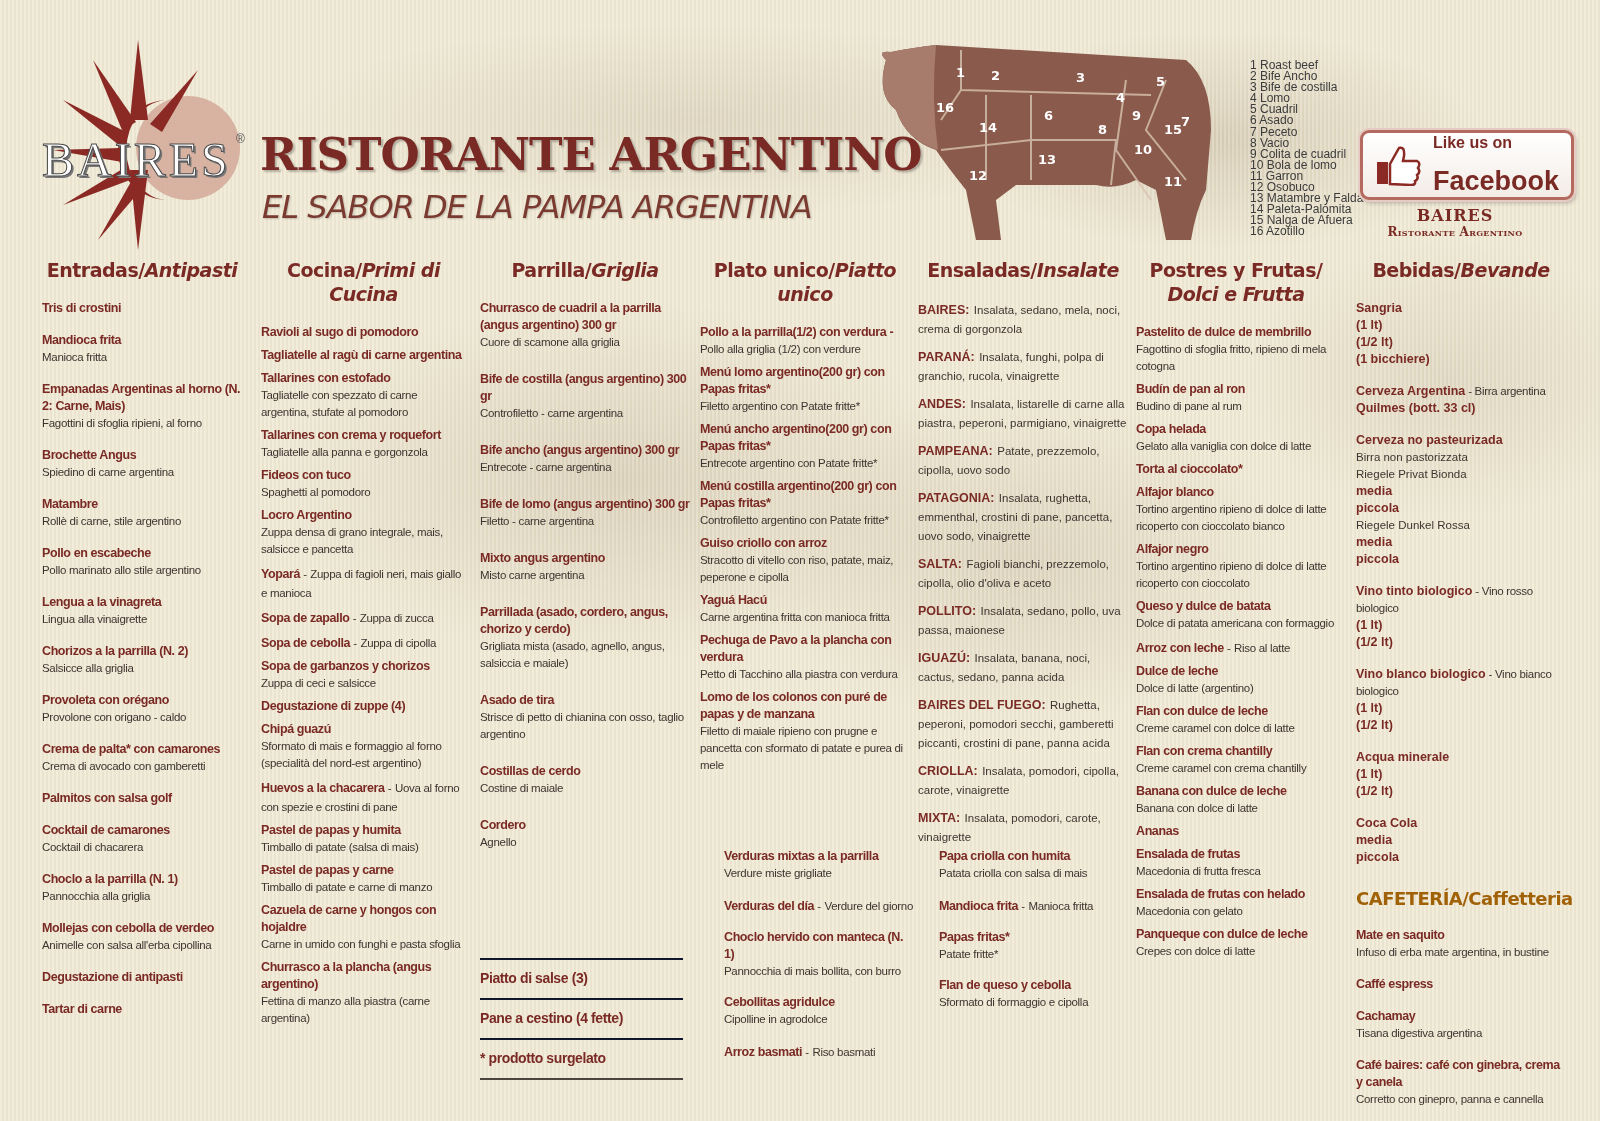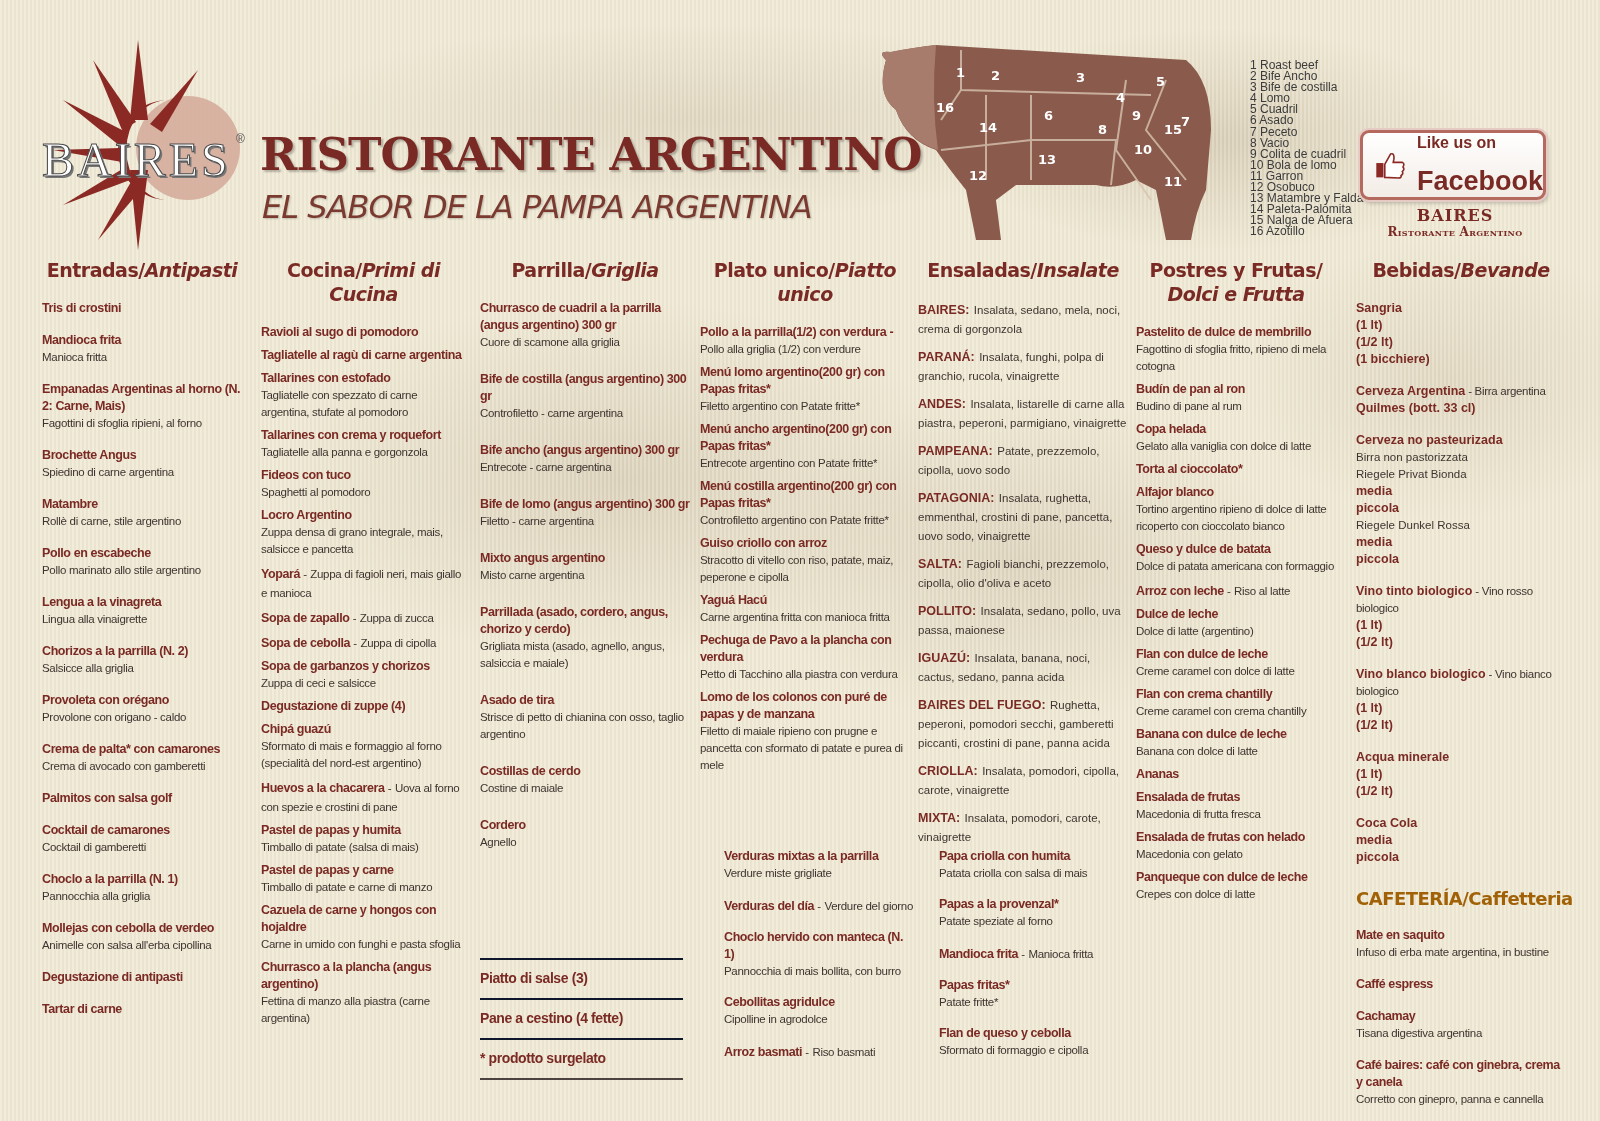--- a/index.html
+++ b/index.html
@@ -43,21 +43,21 @@
 
   
   .cow { left: 866px; top: 40px; width: 350px; height: 205px; }
   .cuts-legend {
     left: 1250px; top: 60px; font-size: 12px; line-height: 11.1px; color: #3b3b3b;
     font-family: "Liberation Sans", sans-serif;
   }
 
   
   .fb-box {
-    left: 1360px; top: 130px; width: 186px; height: 70px;
+    left: 1360px; top: 130px; width: 214px; height: 70px;
     border: 3px solid #b56a5f; border-radius: 9px;
     background: linear-gradient(#fff, #f3ece6);
     box-shadow: 0 0 0 2px #e6cbc4, 2px 3px 4px rgba(0,0,0,0.25);
     display: flex; align-items: center; padding-left: 12px;
   }
   .fb-thumb { width: 46px; height: 42px; }
   .fb-text { margin-left: 12px; color: #7a2a24; line-height: 1; }
   .fb-line1 { font-size: 16px; font-weight: bold; display: block; }
   .fb-line2 { font-size: 27px; font-weight: bold; display: block; margin-top: 17px; }
   .fb-brand { left: 1360px; top: 206px; width: 190px; text-align: center; color: #7a2a24; font-family: "DejaVu Serif", serif; font-weight: bold; }
@@ -239,21 +239,21 @@
       </div>
       <div class="item">
         <span class="name">Crema de palta* con camarones</span>
         <span class="desc">Crema di avocado con gamberetti</span>
       </div>
       <div class="item">
         <span class="name">Palmitos con salsa golf</span>
       </div>
       <div class="item">
         <span class="name">Cocktail de camarones</span>
-        <span class="desc">Cocktail di gamberetti</span>
+        <span class="desc">Cocktail di chacarera</span>
       </div>
       <div class="item">
         <span class="name">Choclo a la parrilla (N. 1)</span>
         <span class="desc">Pannocchia alla griglia</span>
       </div>
       <div class="item">
         <span class="name">Mollejas con cebolla de verdeo</span>
         <span class="desc">Animelle con salsa all'erba cipollina</span>
       </div>
       <div class="item">
@@ -443,24 +443,20 @@
           <span class="name">Cebollitas agridulce</span>
           <span class="desc">Cipolline in agrodolce</span>
         </div>
         <div class="item inline"><span class="name">Arroz basmati</span><span class="sep"> - </span><span class="desc">Riso basmati</span></div>
       </div>
     <div class="guarn-col">
         <div class="item">
           <span class="name">Papa criolla con humita</span>
           <span class="desc">Patata criolla con salsa di mais</span>
         </div>
-        <div class="item">
-          <span class="name">Papas a la provenzal*</span>
-          <span class="desc">Patate speziate al forno</span>
-        </div>
         <div class="item inline"><span class="name">Mandioca frita</span><span class="sep"> - </span><span class="desc">Manioca fritta</span></div>
         <div class="item">
           <span class="name">Papas fritas*</span>
           <span class="desc">Patate fritte*</span>
         </div>
         <div class="item">
           <span class="name">Flan de queso y cebolla</span>
           <span class="desc">Sformato di formaggio e cipolla</span>
         </div>
       </div>
@@ -483,20 +479,24 @@
         <span class="desc">Gelato alla vaniglia con dolce di latte</span>
       </div>
       <div class="item tight">
         <span class="name">Torta al cioccolato*</span>
       </div>
       <div class="item tight">
         <span class="name">Alfajor blanco</span>
         <span class="desc">Tortino argentino ripieno di dolce di latte ricoperto con cioccolato bianco</span>
       </div>
       <div class="item tight">
+        <span class="name">Alfajor negro</span>
+        <span class="desc">Tortino argentino ripieno di dolce di latte ricoperto con cioccolato</span>
+      </div>
+      <div class="item tight">
         <span class="name">Queso y dulce de batata</span>
         <span class="desc">Dolce di patata americana con formaggio</span>
       </div>
       <div class="item tight inline"><span class="name">Arroz con leche</span><span class="sep"> - </span><span class="desc">Riso al latte</span></div>
       <div class="item tight">
         <span class="name">Dulce de leche</span>
         <span class="desc">Dolce di latte (argentino)</span>
       </div>
       <div class="item tight">
         <span class="name">Flan con dulce de leche</span>

